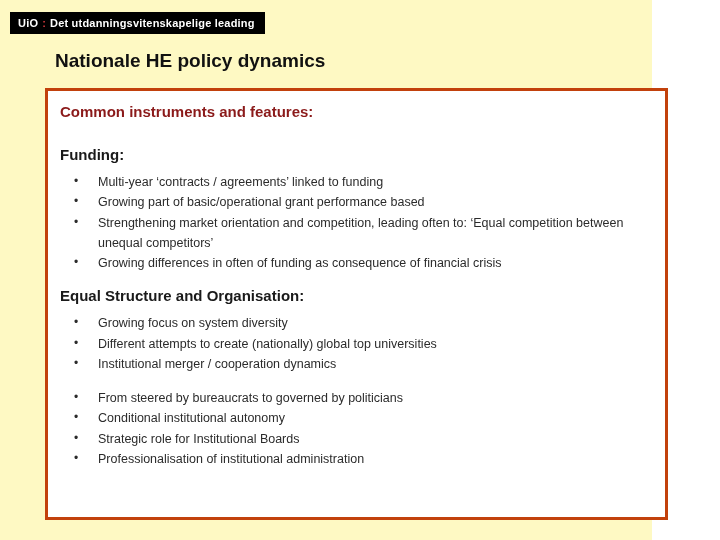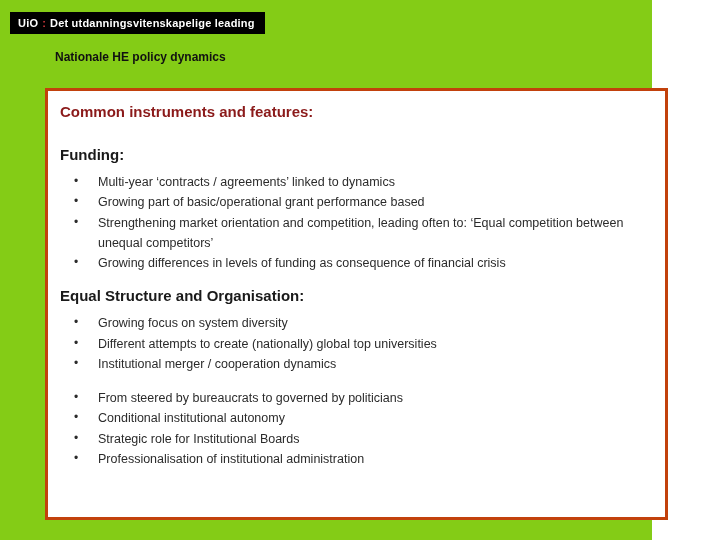--- a/index.html
+++ b/index.html
@@ -7,21 +7,21 @@
     width: 720px;
     height: 540px;
     background: #ffffff;
     font-family: "Liberation Sans", sans-serif;
     overflow: hidden;
   }
   .slide {
     position: relative;
     width: 652px;
     height: 540px;
-    background: #84cc16;
+    background: #fef9c3;
   }
   .logo {
     position: absolute;
     top: 12px;
     left: 10px;
     background: #000000;
     color: #ffffff;
     font-size: 11px;
     font-weight: bold;
     padding: 5px 10px 5px 8px;
@@ -31,21 +31,21 @@
     gap: 4px;
     white-space: nowrap;
   }
   .logo .uio { color: #ffffff; }
   .logo .colon { color: #d3393c; font-weight: bold; }
   .logo .faculty { color: #ffffff; }
   .slide-title {
     position: absolute;
     top: 50px;
     left: 55px;
-    font-size: 12px;
+    font-size: 19px;
     font-weight: bold;
     color: #111111;
   }
   .content-box {
     position: absolute;
     top: 88px;
     left: 45px;
     width: 623px;
     height: 432px;
     border: 3px solid #c2410c;
@@ -100,33 +100,33 @@
 
   <div class="content-box">
 
     <div class="box-heading">Common instruments and features:</div>
 
     <div class="section">
       <div class="section-heading">Funding:</div>
       <ul class="bullets">
         <li>
           <span class="marker">•</span>
-          <span class="text">Multi-year ‘contracts / agreements’ linked to dynamics</span>
+          <span class="text">Multi-year ‘contracts / agreements’ linked to funding</span>
         </li>
         <li>
           <span class="marker">•</span>
           <span class="text">Growing part of basic/operational grant performance based</span>
         </li>
         <li>
           <span class="marker">•</span>
           <span class="text">Strengthening market orientation and competition, leading often to: ‘Equal competition between unequal competitors’</span>
         </li>
         <li>
           <span class="marker">•</span>
-          <span class="text">Growing differences in levels of funding as consequence of financial crisis</span>
+          <span class="text">Growing differences in often of funding as consequence of financial crisis</span>
         </li>
       </ul>
     </div>
 
     <div class="section">
       <div class="section-heading">Equal Structure and Organisation:</div>
       <ul class="bullets">
         <li>
           <span class="marker">•</span>
           <span class="text">Growing focus on system diversity</span>

